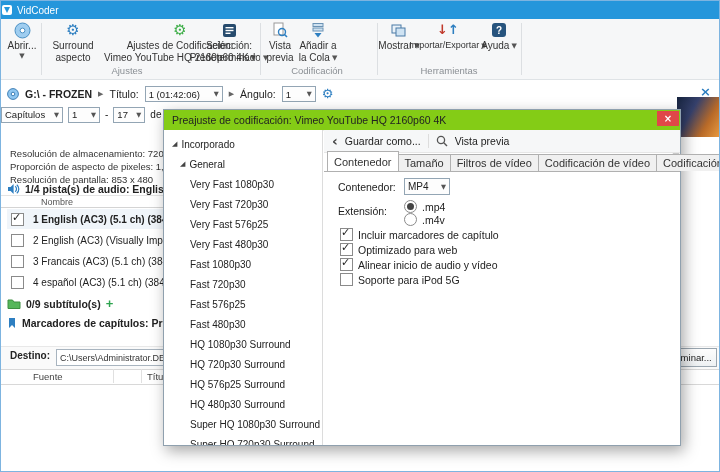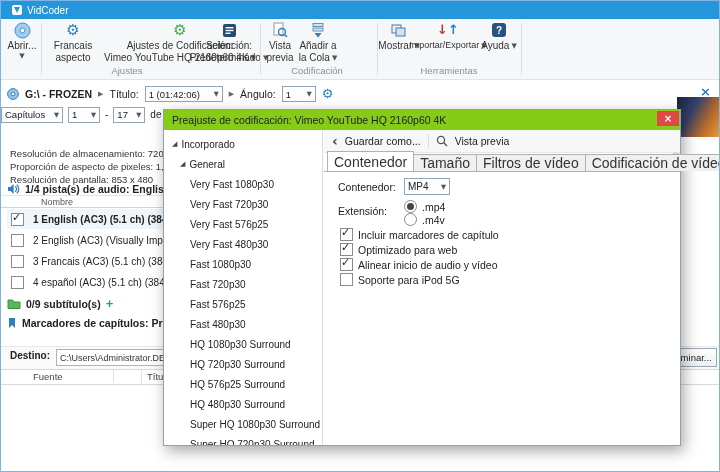--- a/index.html
+++ b/index.html
@@ -3,21 +3,21 @@
 <meta charset="utf-8">
 <style>
   html,body{margin:0;padding:0;background:#d8d8d8;}
   .screen{position:relative;width:720px;height:472px;background:#fff;overflow:hidden;
           font-family:"Liberation Sans","DejaVu Sans",sans-serif;color:#222;
           border:1px solid #7db4e0;box-sizing:border-box;}
   .abs{position:absolute;}
   .glyph{font-family:"DejaVu Sans",sans-serif;}
 
   
-  .titlebar{position:absolute;top:0;left:0;right:0;height:18px;background:#2596db;display:flex;align-items:center;padding-left:10px;gap:4px;}
+  .titlebar{position:absolute;top:0;left:0;right:0;height:18px;background:#2596db;display:flex;align-items:center;padding-left:0;gap:4px;}
   .titlebar .t{color:#fff;font-size:10px;}
 
   
   .ribbon{position:absolute;top:18px;left:0;right:0;height:60px;background:#f6f7f8;border-bottom:1px solid #dfe3e6;}
   .rbtn{position:absolute;top:2px;height:54px;display:flex;flex-direction:column;align-items:center;justify-content:flex-start;gap:1px;cursor:default;}
   .ric{height:18px;display:flex;align-items:center;justify-content:center;}
   .rlabel,.rline{font-size:10px;color:#333;line-height:11px;white-space:nowrap;display:flex;align-items:center;gap:2px;}
   .darr{font-size:7px;color:#555;line-height:8px;}
   .gearblue{font-size:15px;color:#2e7fc1;line-height:16px;}
   .geargreen{font-size:15px;color:#3fae49;line-height:16px;}
@@ -64,21 +64,21 @@
   .t-root{padding-left:8px;}
   .t-grp{padding-left:16px;}
   .t-item{padding-left:26px;}
   .dlg-scroll{position:absolute;top:20px;right:0;bottom:0;width:8px;background:#f3f3f3;}
   .dlg-thumb{position:absolute;top:2px;left:1px;width:6px;height:62px;background:#c9c9c9;}
   .dlg-right{position:absolute;left:160px;top:20px;right:0;bottom:0;}
   .dlg-toolbar{position:absolute;top:0;left:0;right:0;height:22px;background:#f6f7f8;border-bottom:1px solid #e6e6e6;display:flex;align-items:center;padding:0 8px;gap:7px;font-size:10.5px;}
   .backchev{font-size:14px;font-weight:bold;color:#444;line-height:14px;}
   .vsep{width:1px;height:14px;background:#ddd;}
   .dlg-tabs{position:absolute;top:22px;left:0;right:0;height:19px;display:flex;align-items:flex-end;padding-left:3px;}
-  .tab{height:16px;border:1px solid #b0b0b0;border-bottom:none;background:#f0f0f0;font-size:14px;padding:0 6px;display:flex;align-items:center;margin-right:-1px;white-space:nowrap;color:#333;}
+  .tab{height:16px;border:1px solid #b0b0b0;border-bottom:none;background:#f0f0f0;font-size:11px;padding:0 6px;display:flex;align-items:center;margin-right:-1px;white-space:nowrap;color:#333;}
   .tab.sel{background:#fff;height:19px;position:relative;z-index:2;}
   .dlg-content{position:absolute;top:41px;left:0;right:0;bottom:0;border-top:1px solid #b0b0b0;background:#fff;font-size:10.5px;}
   .lbl{position:absolute;color:#222;}
   .optrow{position:absolute;display:flex;align-items:center;gap:5px;font-size:10.5px;}
 </style>
 </head>
 <body>
 
 <div class="screen">
 
@@ -102,21 +102,21 @@
           </svg>
       </span>
       <span class="rlabel">Abrir...</span>
       <span class="darr glyph">▼</span>
     </div>
 
     <div class="rsep" style="left:40px;"></div>
 
     <div class="rbtn" style="left:44px;width:56px;">
       <span class="ric gearblue glyph">⚙</span>
-      <span class="rlabel">Francais</span>
+      <span class="rlabel">Surround</span>
       <span class="rlabel">aspecto</span>
     </div>
 
     <div class="rbtn" style="left:100px;width:158px;">
       <span class="ric geargreen glyph">⚙</span>
       <span class="rlabel">Ajustes de Codificación:</span>
       <span class="rline">
           <span>Vimeo YouTube HQ 2160p60 4K</span>
           <span class="darr glyph">▼</span>
         </span>

